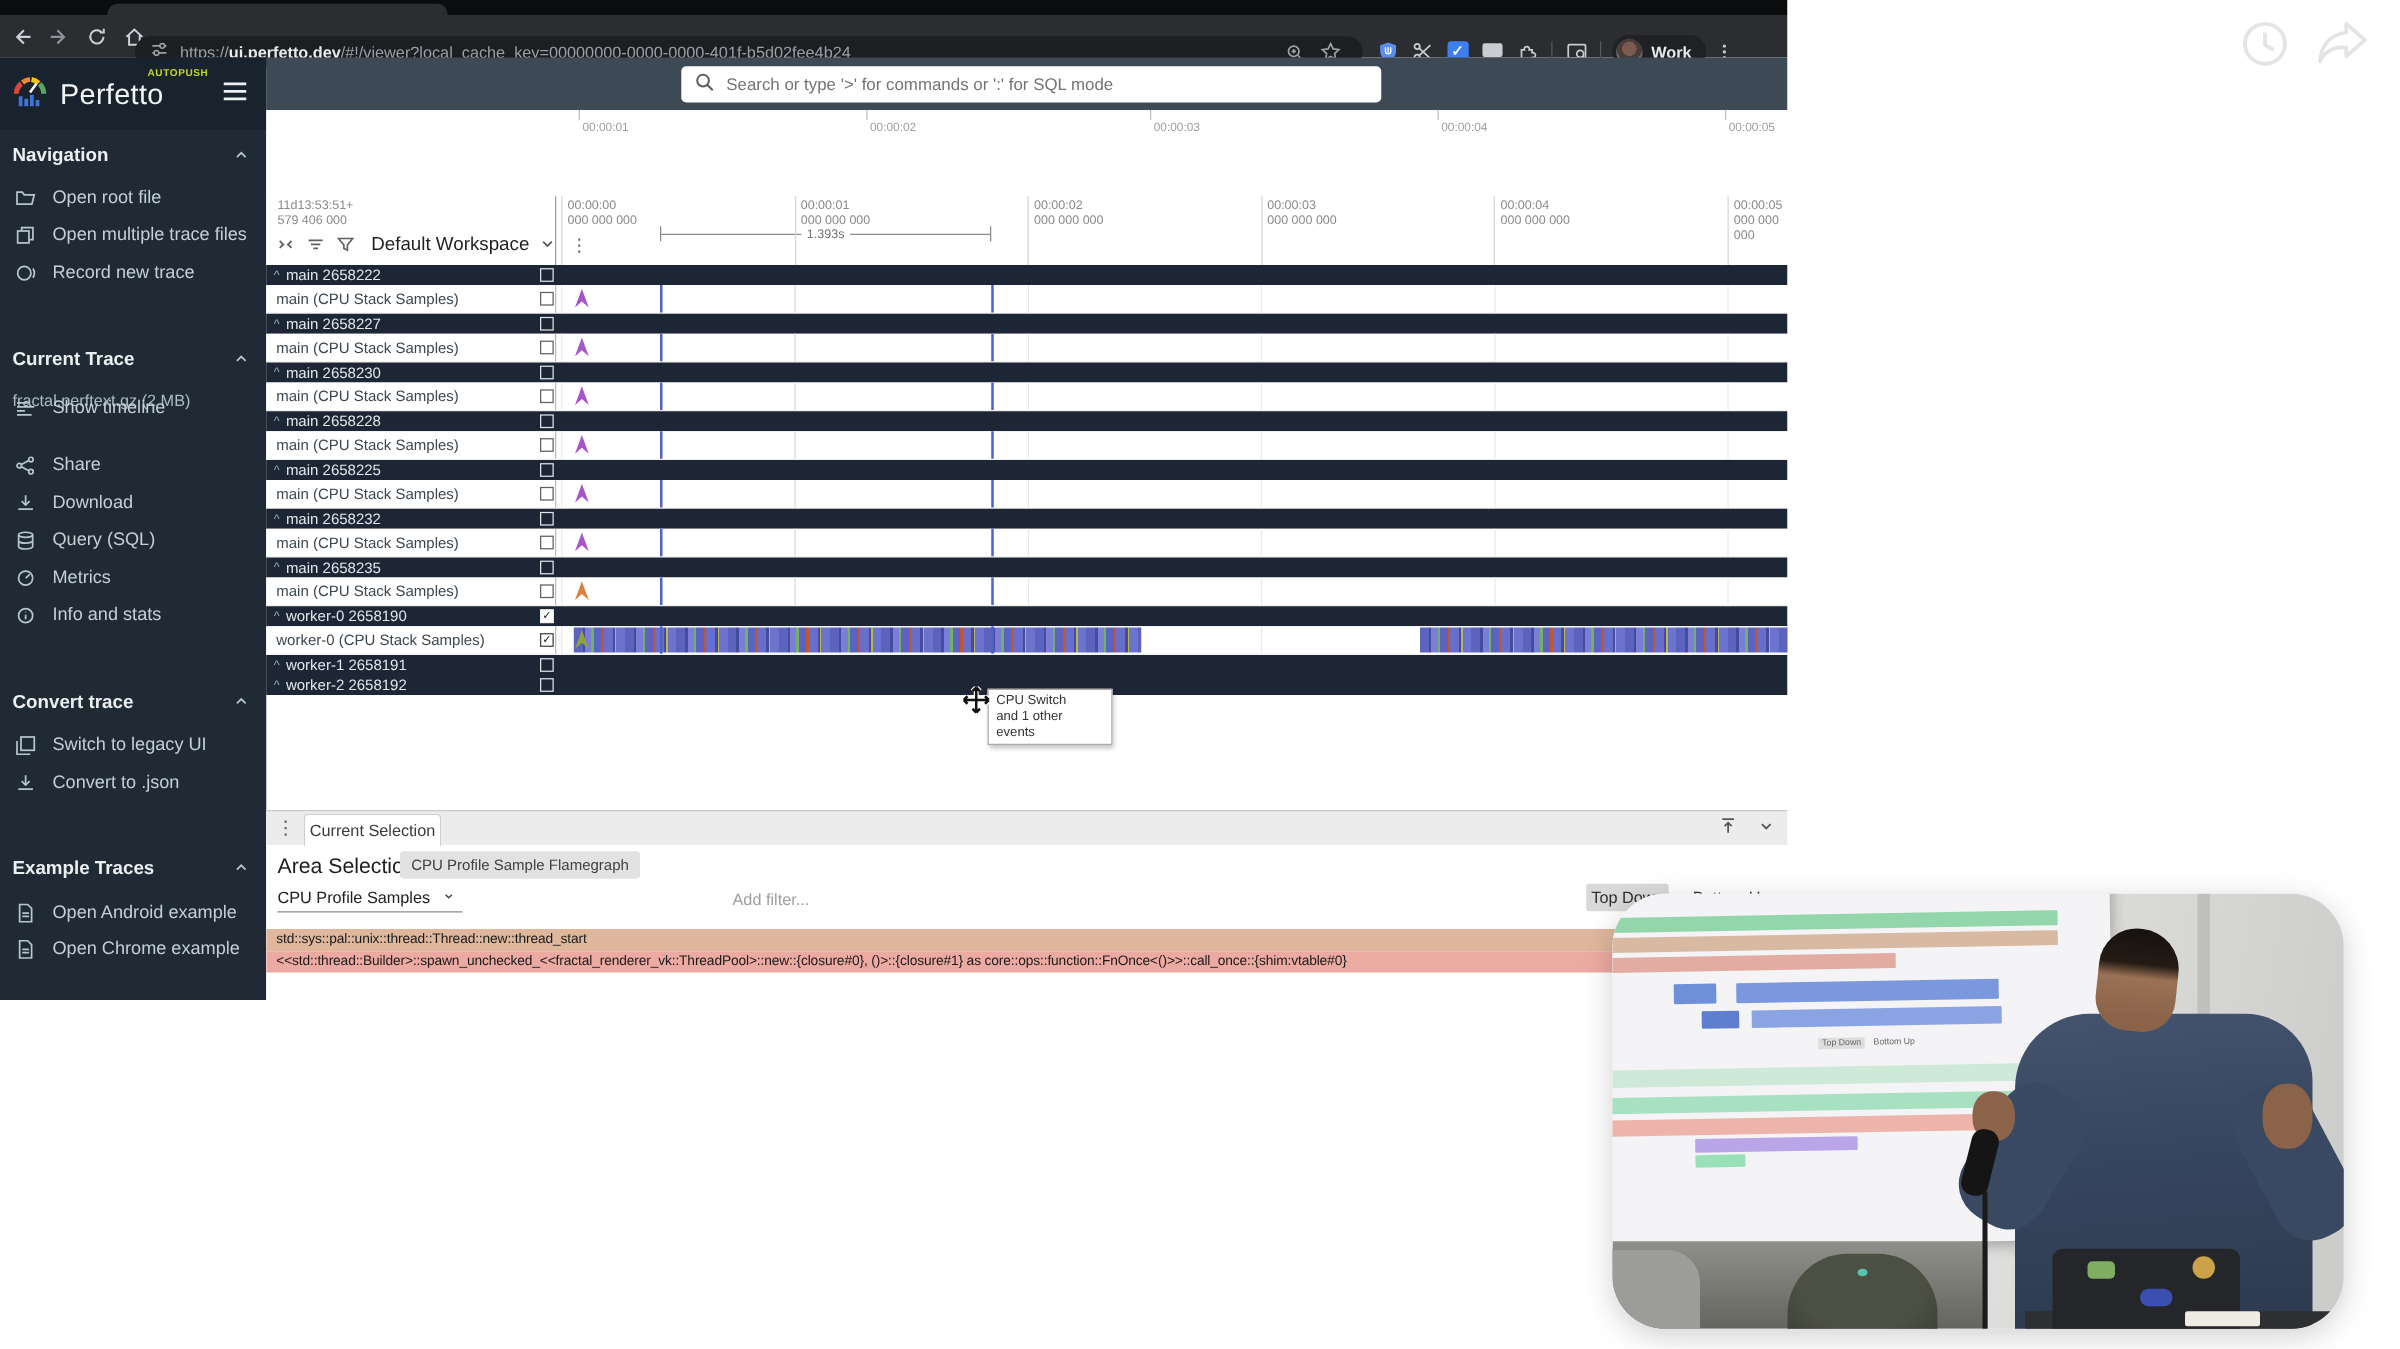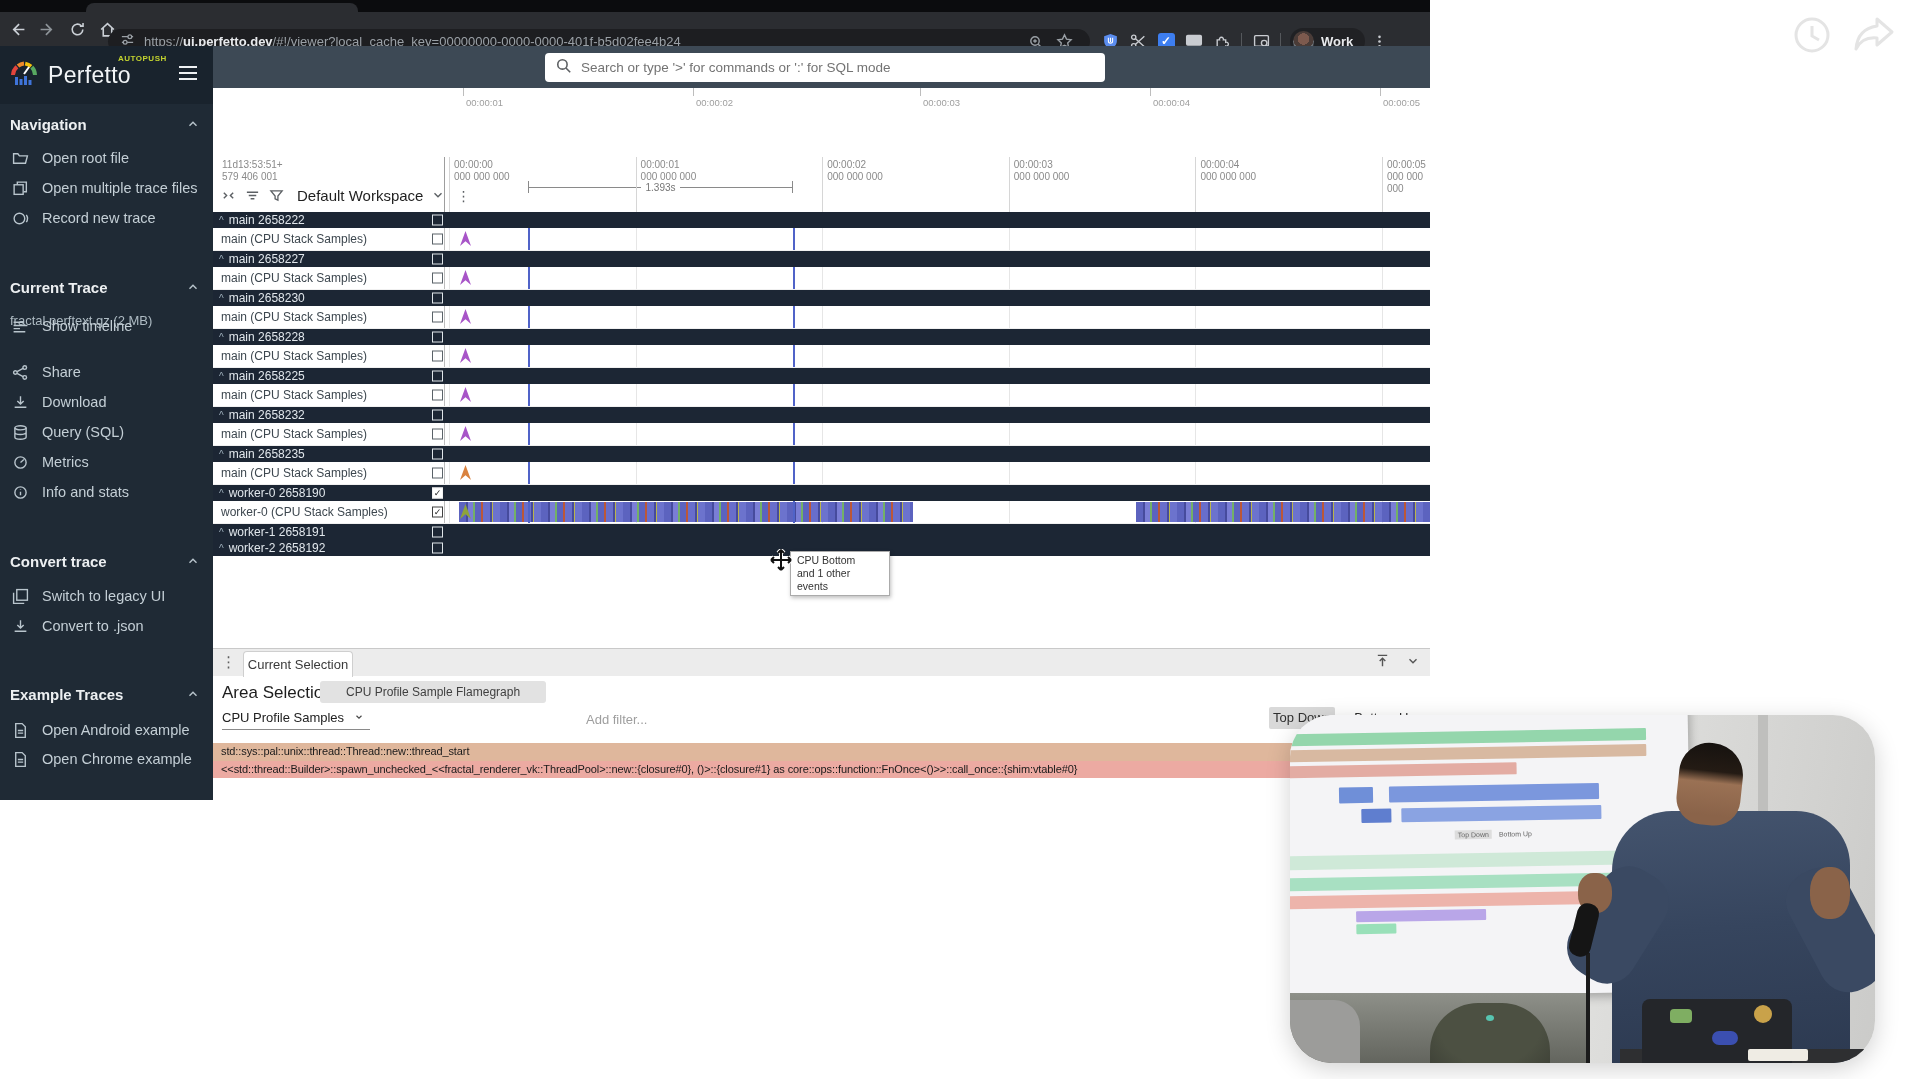--- a/index.html
+++ b/index.html
@@ -79,21 +79,21 @@
   .tooltip { position:absolute; left:790px; top:505px; width:100px; background:#fff; border:1px solid #ababab; box-shadow:1px 2px 4px rgba(0,0,0,.25); font-size:10.5px; line-height:13px; color:#333; padding:2px 6px; z-index:9; }
   .crosshair { position:absolute; left:770px; top:503px; z-index:9; }
 
   
   .panel { position:absolute; left:213px; top:602px; width:1217px; height:201px; background:#fff; }
   .paneltop { position:absolute; left:0; top:0; width:1217px; height:28px; background:#ececec; border-top:1px solid #c9c9c9; }
   .ptab { position:absolute; left:30px; top:2px; width:110px; height:26px; background:#fff; border:1px solid #cfcfcf; border-bottom:none; border-radius:4px 4px 0 0; font-size:13px; color:#3a3a3a; text-align:center; line-height:25px; }
   .pdots { position:absolute; left:8px; top:4px; color:#5f5f5f; font-size:15px; }
   .pt-icons { position:absolute; right:10px; top:4px; display:flex; gap:16px; align-items:center; }
   .heading { position:absolute; left:9px; top:35px; font-size:17px; color:#1d1d1d; }
-  .chip { position:absolute; left:107px; top:33px; height:22px; background:#e2e2e2; border-radius:3px; font-size:12px; color:#3f3f3f; line-height:22px; padding:0 26px; }
+  .chip { position:absolute; left:107px; top:33px; height:22px; background:#e2e2e2; border-radius:3px; font-size:12px; color:#3f3f3f; line-height:22px; padding:0 9px; }
   .selector { position:absolute; left:9px; top:62px; font-size:13px; color:#212121; border-bottom:1px solid #8a8a8a; padding:0 4px 4px 0; width:148px; }
   .addfilter { position:absolute; left:373px; top:64px; font-size:13px; color:#9e9e9e; }
   .btn { position:absolute; top:59px; height:22px; border-radius:2px; font-size:13px; color:#2f2f2f; line-height:22px; text-align:center; }
   .btn.sel { background:#d9d9d9; }
   .flame { position:absolute; left:0; top:95px; width:1217px; height:106px; overflow:hidden; }
   .frow { position:relative; width:1217px; height:17.6px; font-size:11px; line-height:17.6px; color:#1a1a1a; padding-left:8px; white-space:nowrap; overflow:hidden; letter-spacing:-0.1px; }
 
   
   .corner-icons { position:absolute; left:1793px; top:16px; display:flex; gap:22px; }
 
@@ -370,21 +370,21 @@
           <div class="mm-label" style="left: 710px;">00:00:03</div>
           <div class="mm-tick" style="left: 937px;"></div>
           <div class="mm-label" style="left: 940px;">00:00:04</div>
           <div class="mm-tick" style="left: 1167px;"></div>
           <div class="mm-label" style="left: 1170px;">00:00:05</div>
         </div>
 
       <div class="theader">
         <div class="origin">
           <div>11d13:53:51+</div>
-          <div>579 406 001</div>
+          <div>579 406 000</div>
         </div>
         <div class="wsrow">
           <span class="ic"><svg width="15" height="15" viewBox="0 0 16 16">
                 <path d="M3 5 l3 3 -3 3 M13 5 l-3 3 3 3" stroke="#5c6064" stroke-width="1.5" fill="none"></path>
               </svg></span>
           <span class="ic"><svg width="15" height="15" viewBox="0 0 16 16">
                 <path d="M2 4.5 h12 M4 8 h8 M6 11.5 h4" stroke="#5c6064" stroke-width="1.5" fill="none"></path>
               </svg></span>
           <span class="ic"><svg width="15" height="15" viewBox="0 0 16 16">
                 <path d="M2 3 h12 L9.5 8.5 V13 l-3 -1.5 V8.5 z" stroke="#5c6064" stroke-width="1.4" fill="none"></path>
@@ -571,21 +571,21 @@
             <span class="cbx"></span>
           </div>
           <div class="tg-header">
             <span class="caret">^</span>
             <span class="nm">worker-2 2658192</span>
             <span class="cbx"></span>
           </div>
         </div>
 
       <div class="tooltip">
-        <div>CPU Bottom</div>
+        <div>CPU Switch</div>
         <div>and 1 other events</div>
       </div>
       <span class="crosshair">
         <svg width="22" height="22" viewBox="0 0 22 22">
           <path d="M11 1 v20 M1 11 h20 M11 1 l-3 3 m3 -3 l3 3 M11 21 l-3 -3 m3 3 l3 -3 M1 11 l3 -3 m-3 3 l3 3 M21 11 l-3 -3 m3 3 l-3 3" stroke="#fff" stroke-width="4" fill="none"></path>
           <path d="M11 1 v20 M1 11 h20 M11 1 l-3 3 m3 -3 l3 3 M11 21 l-3 -3 m3 3 l3 -3 M1 11 l3 -3 m-3 3 l3 3 M21 11 l-3 -3 m3 3 l-3 3" stroke="#111" stroke-width="2" fill="none"></path>
         </svg>
       </span>
 
       <div class="panel">

